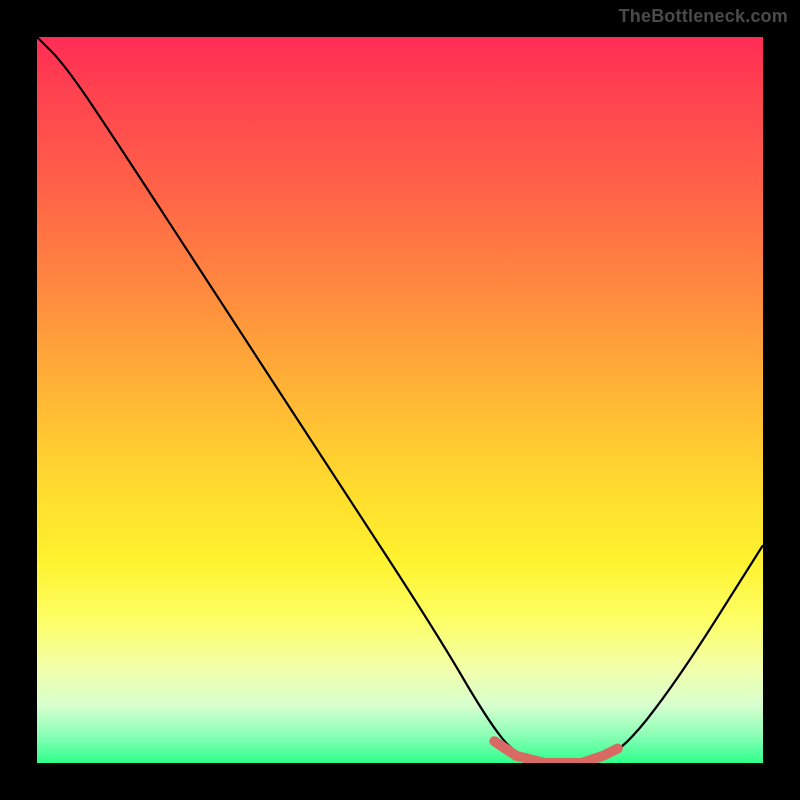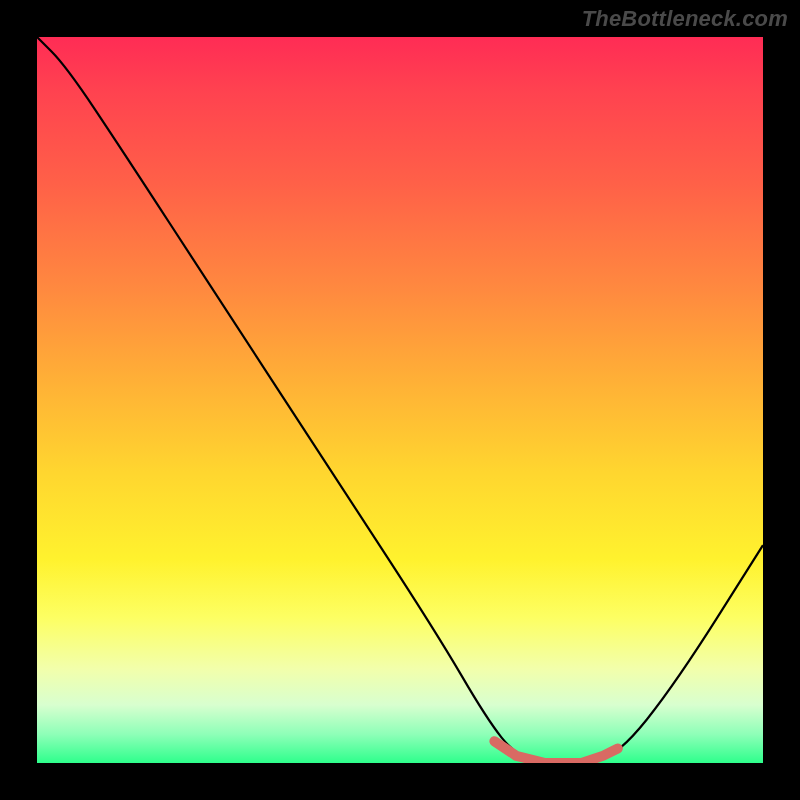--- a/index.html
+++ b/index.html
@@ -14,25 +14,24 @@
     position: relative;
     width: 800px;
     height: 800px;
   }
   .watermark {
     position: absolute;
     top: 6px;
     right: 12px;
     color: #4a4a4a;
     font-family: Arial, Helvetica, sans-serif;
-    font-size: 22px;
+    font-size: 18px;
     font-weight: bold;
     z-index: 10;
     letter-spacing: 0.2px;
-    font-style: italic;
   }
   .plot-area {
     position: absolute;
     left: 37px;
     top: 37px;
     width: 726px;
     height: 726px;
   }
   .gradient-bg {
     position: absolute;

